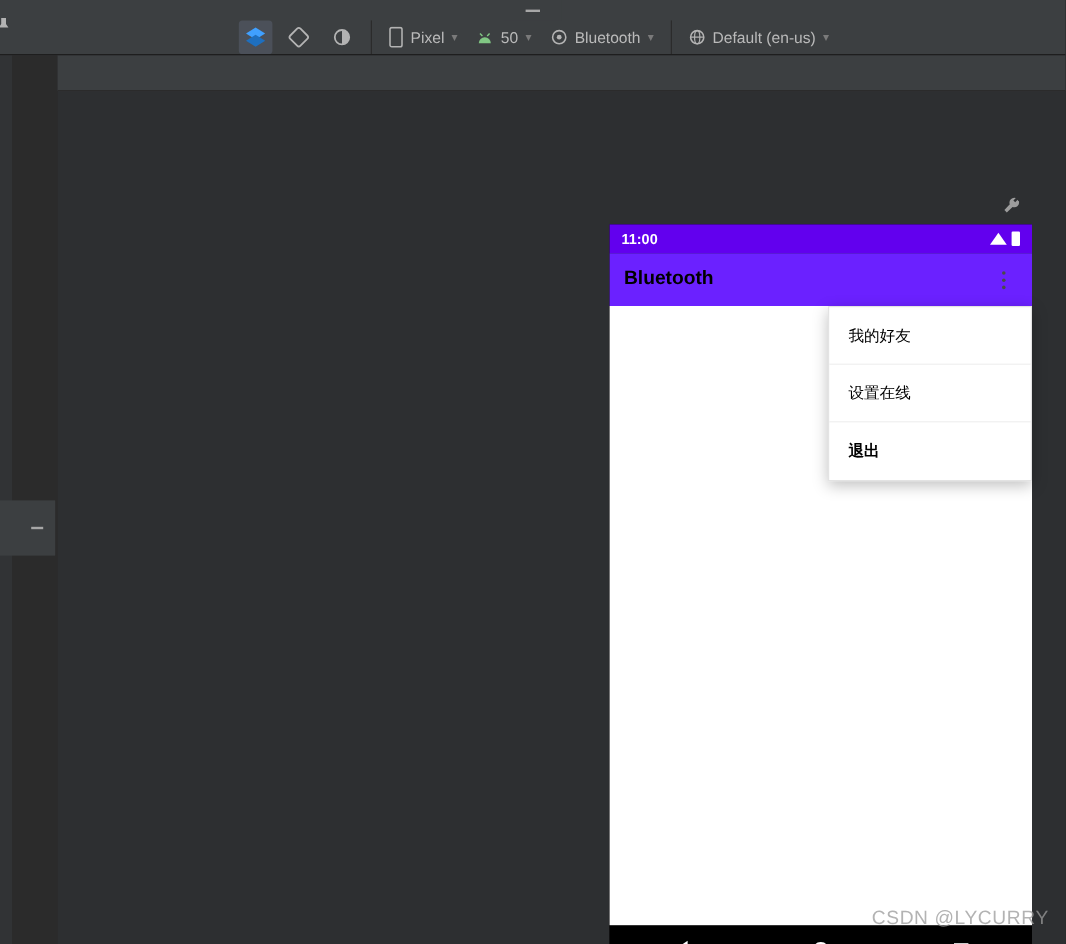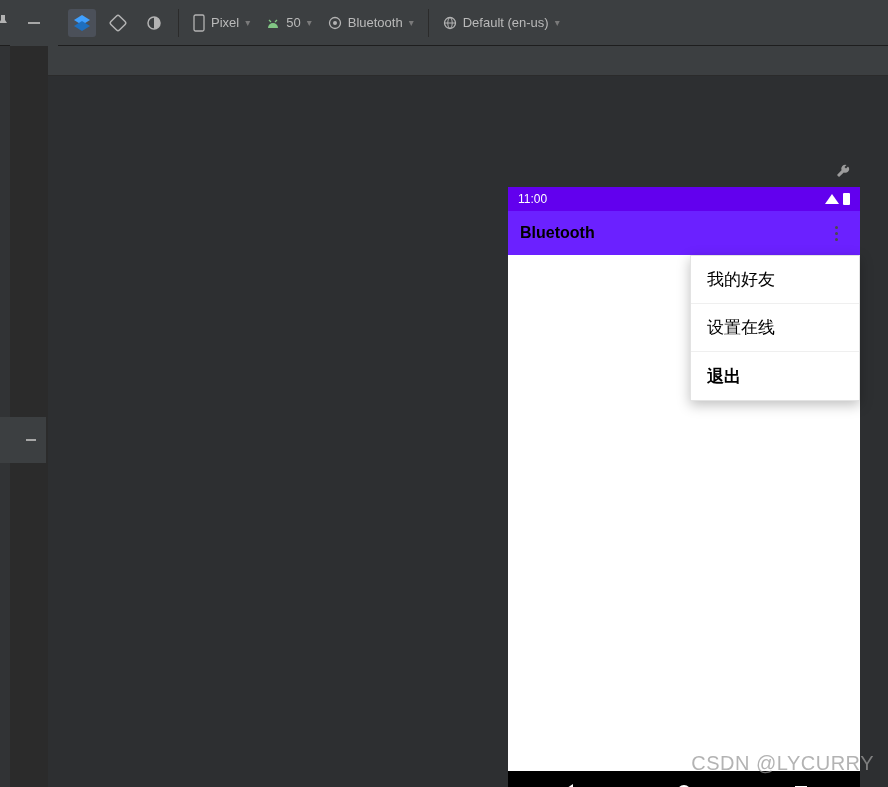--- a/index.html
+++ b/index.html
@@ -11,25 +11,26 @@
       overflow: hidden;
       position: relative;
     }
     
     .top-toolbar {
       height: 46px;
       background: #3c3f41;
       border-bottom: 1px solid #1e1e1e;
       display: flex;
       align-items: center;
-      padding: 10px;
+      padding: 0;
       color: #bababa;
       font-size: 13px;
       position: relative;
       z-index: 10;
+      flex-direction: column;
     }
     .toolbar-left {
       width: 48px;
       height: 46px;
       display: flex;
       align-items: center;
       justify-content: center;
       gap: 10px;
       background: #3c3f41;
     }
@@ -131,21 +132,21 @@
     }
     .statusbar {
       height: 24px;
       background: #6200ee;
       display: flex;
       align-items: center;
       justify-content: space-between;
       padding: 0 10px;
       color: #fff;
       font-size: 12px;
-      font-weight: 400;
+      font-weight: 700;
     }
     .statusbar-right { display: flex; align-items: center; gap: 4px; }
     .wifi-triangle {
       width: 0; height: 0;
       border-left: 7px solid transparent;
       border-right: 7px solid transparent;
       border-bottom: 10px solid #fff;
     }
     .batt {
       width: 7px; height: 12px; background: #fff; border-radius: 1px;
@@ -185,21 +186,21 @@
       width: 170px;
       background: #fff;
       box-shadow: 0 4px 12px rgba(0,0,0,0.25);
       border: 1px solid #e3e3e3;
     }
     .popup-item {
       height: 48px;
       display: flex;
       align-items: center;
       padding: 0 16px;
-      font-size: 17px;
+      font-size: 13px;
       color: #000;
       border-bottom: 1px solid #efefef;
       cursor: pointer;
     }
     .popup-item:last-child { border-bottom: none; font-weight: bold; }
     .navbar {
       height: 42px;
       background: #000;
       display: flex;
       align-items: center;
@@ -222,21 +223,21 @@
     }
     .sq-recent {
       width: 12px; height: 12px; border: 2px solid #fff;
     }
     
     .watermark {
       position: absolute;
       right: 14px;
       bottom: 12px;
       color: #9a9a9a;
-      font-size: 20px;
+      font-size: 16px;
       letter-spacing: 0.5px;
       font-family: Arial, sans-serif;
       opacity: 0.75;
     }
     
     .layers-icon svg { display: block; }
     .small-pin { position: absolute; left: -2px; top: 15px; }
     .svg-fill-gray { fill: #b3b3b3; }
     .svg-stroke-gray { stroke: #b3b3b3; fill: none; }
   </style>

